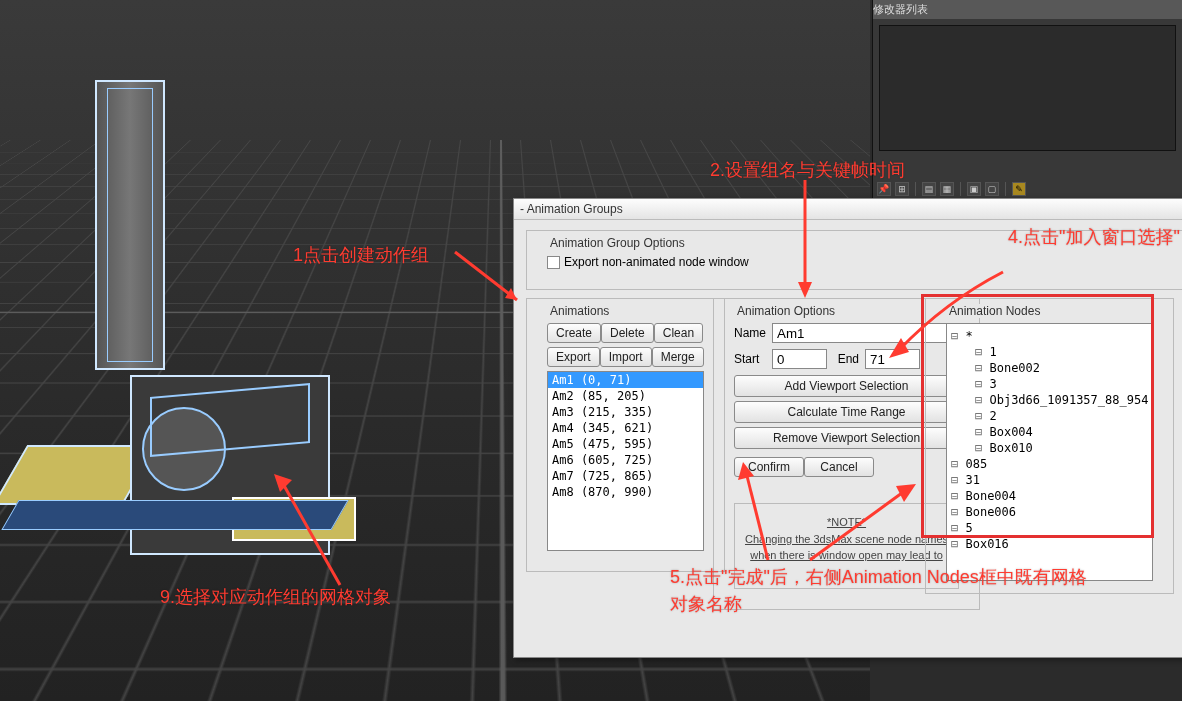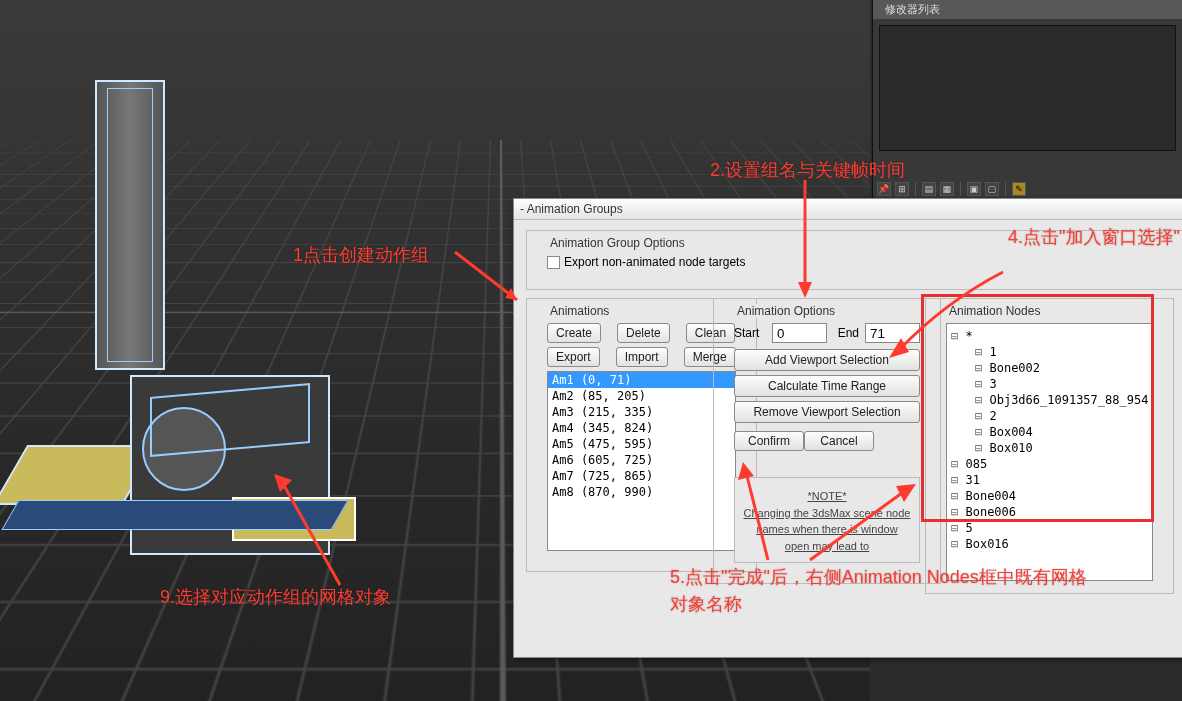--- a/index.html
+++ b/index.html
@@ -17,42 +17,42 @@
 .tower::after{content:"";position:absolute;left:10px;top:6px;right:10px;bottom:6px;border:1px solid #9cf;}
 .base { position:absolute; left:0; top:365px; width:130px; height:60px; background:#c9ba5c; border:2px solid #d0e8ff; transform: skewX(-30deg); }
 .body { position:absolute; left:120px; top:295px; width:200px; height:180px; border:2px solid #d0e8ff; background:#3a3a3a; }
 .body::before{content:"";position:absolute;left:10px;top:30px;width:80px;height:80px;border-radius:50%;border:2px solid #9cf;background:#555;}
 .body::after{content:"";position:absolute;left:100px;top:120px;width:120px;height:40px;background:#c9ba5c;border:2px solid #fff;}
 .arm{position:absolute;left:140px;top:310px;width:160px;height:60px;border:2px solid #9cf; transform:skewY(-5deg);}
 .frontpanel{position:absolute;left:0;top:420px;width:330px;height:30px;background:#2a4a7a;border:1px solid #9cf;transform:skewX(-30deg);}
 
 
 .right-panel { position:absolute; right:0; top:0; width:310px; height:200px; background:#383838; border-left:1px solid #111; }
-.panel-header { background:#585858; color:#ddd; padding:2px 12px; font-size:11px; min-height:14px; }
+.panel-header { background:#585858; color:#ddd; padding:2px 0; font-size:11px; min-height:14px; }
 .panel-box { margin:6px; border:1px solid #111; background:#2b2b2b; height:126px; }
 .panel-icons { position:absolute; left:4px; bottom:4px; display:flex; gap:4px; align-items:center; }
 .pi { width:14px; height:14px; border:1px solid #555; background:#444; display:flex; align-items:center; justify-content:center; font-size:9px; color:#ccc; cursor:pointer; }
 .pi:last-child{background:#a88820;color:#000;}
 .sep{width:1px;height:14px;background:#555;margin:0 2px;}
 
 
 .dialog { position:absolute; left:513px; top:198px; width:696px; height:460px; background:#e8e8e8; border:1px solid #888; box-shadow:2px 2px 6px rgba(0,0,0,.4); font-size:12px; }
 .dlg-title { background: linear-gradient(#fdfdfd,#e4e4e4); border-bottom:1px solid #bbb; padding:3px 6px; font-size:12px; color:#333; min-height:18px; }
 .dlg-body { padding:10px 12px; }
 fieldset { border:1px solid #bbb; padding:20px; margin-bottom:8px; }
 fieldset > .legend { position:relative; top:-15px; background:#e8e8e8; display:inline-block; padding:0 3px; color:#333; }
 .fs-content{margin-top:-10px;}
 .checkbox-row{display:flex;align-items:center;gap:4px;}
 .checkbox{width:13px;height:13px;border:1px solid #888;background:#fff;}
 .cols{display:flex;gap:12px;}
 .col{flex:0 0 auto;}
 .col-anim{width:175px;}
 .col-opt{width:200px;}
 .col-nodes{width:225px;position:relative;}
-.btnrow{display:flex;gap:16px;margin-bottom:4px;}
+.btnrow{display:flex;gap:0;margin-bottom:4px;}
 .btn{background:linear-gradient(#fdfdfd,#e2e2e2);border:1px solid #8a8a8a;border-radius:3px;padding:2px 8px;font-size:12px;min-height:20px;color:#222;cursor:pointer;display:flex;align-items:center;justify-content:center;}
 .btn-wide{width:100%;margin-bottom:4px; padding:3px 0;}
 .listbox{border:1px solid #888;background:#fff;height:180px;overflow:hidden;}
 .listbox .item{padding:1px 4px;font-family:"SimSun",monospace;white-space:nowrap;}
 .listbox .item.sel{background:#3399ff;color:#fff;}
 .row-field{display:flex;align-items:center;gap:6px;margin-bottom:6px;}
 .row-field label{width:32px;}
 .row-field .lbl-end{width:26px;text-align:right;}
 .input{border:1px solid #888;background:#fff;padding:2px 4px;height:20px;}
 .input-name{flex:1;}
@@ -103,21 +103,21 @@
   </div>
 </div>
 
 <div class="dialog">
   <div class="dlg-title">- Animation Groups</div>
   <div class="dlg-body">
     <fieldset>
       <span class="legend">Animation Group Options</span>
       <div class="fs-content checkbox-row">
         <div class="checkbox"></div>
-        <span>Export non-animated node targets</span>
+        <span>Export non-animated node window</span>
       </div>
     </fieldset>
 
     <div class="cols">
 
       <div class="col col-anim">
         <fieldset>
           <span class="legend">Animations</span>
           <div class="fs-content">
             <div class="btnrow">
@@ -127,34 +127,38 @@
             </div>
             <div class="btnrow">
               <div class="btn">Export</div>
               <div class="btn">Import</div>
               <div class="btn">Merge</div>
             </div>
             <div class="listbox" id="anim-list">
                 <div class="item sel">Am1 (0, 71)</div>
                 <div class="item">Am2 (85, 205)</div>
                 <div class="item">Am3 (215, 335)</div>
-                <div class="item">Am4 (345, 824)</div>
+                <div class="item">Am4 (345, 621)</div>
                 <div class="item">Am5 (475, 595)</div>
                 <div class="item">Am6 (605, 725)</div>
                 <div class="item">Am7 (725, 865)</div>
                 <div class="item">Am8 (870, 990)</div>
               </div>
           </div>
         </fieldset>
       </div>
 
       <div class="col col-opt">
         <fieldset>
           <span class="legend">Animation Options</span>
           <div class="fs-content">
+            <div class="row-field">
+              <label>Name</label>
+              <input class="input input-name" value="Am1" style="">
+            </div>
             <div class="row-field">
               <label>Start</label>
               <input class="input input-num" value="0" style="">
               <label class="lbl-end">End</label>
               <input class="input input-num" value="71" style="">
             </div>
             <div class="btn btn-wide">Add Viewport Selection</div>
             <div class="btn btn-wide">Calculate Time Range</div>
             <div class="btn btn-wide">Remove Viewport Selection</div>
             <div class="confirm-row">

